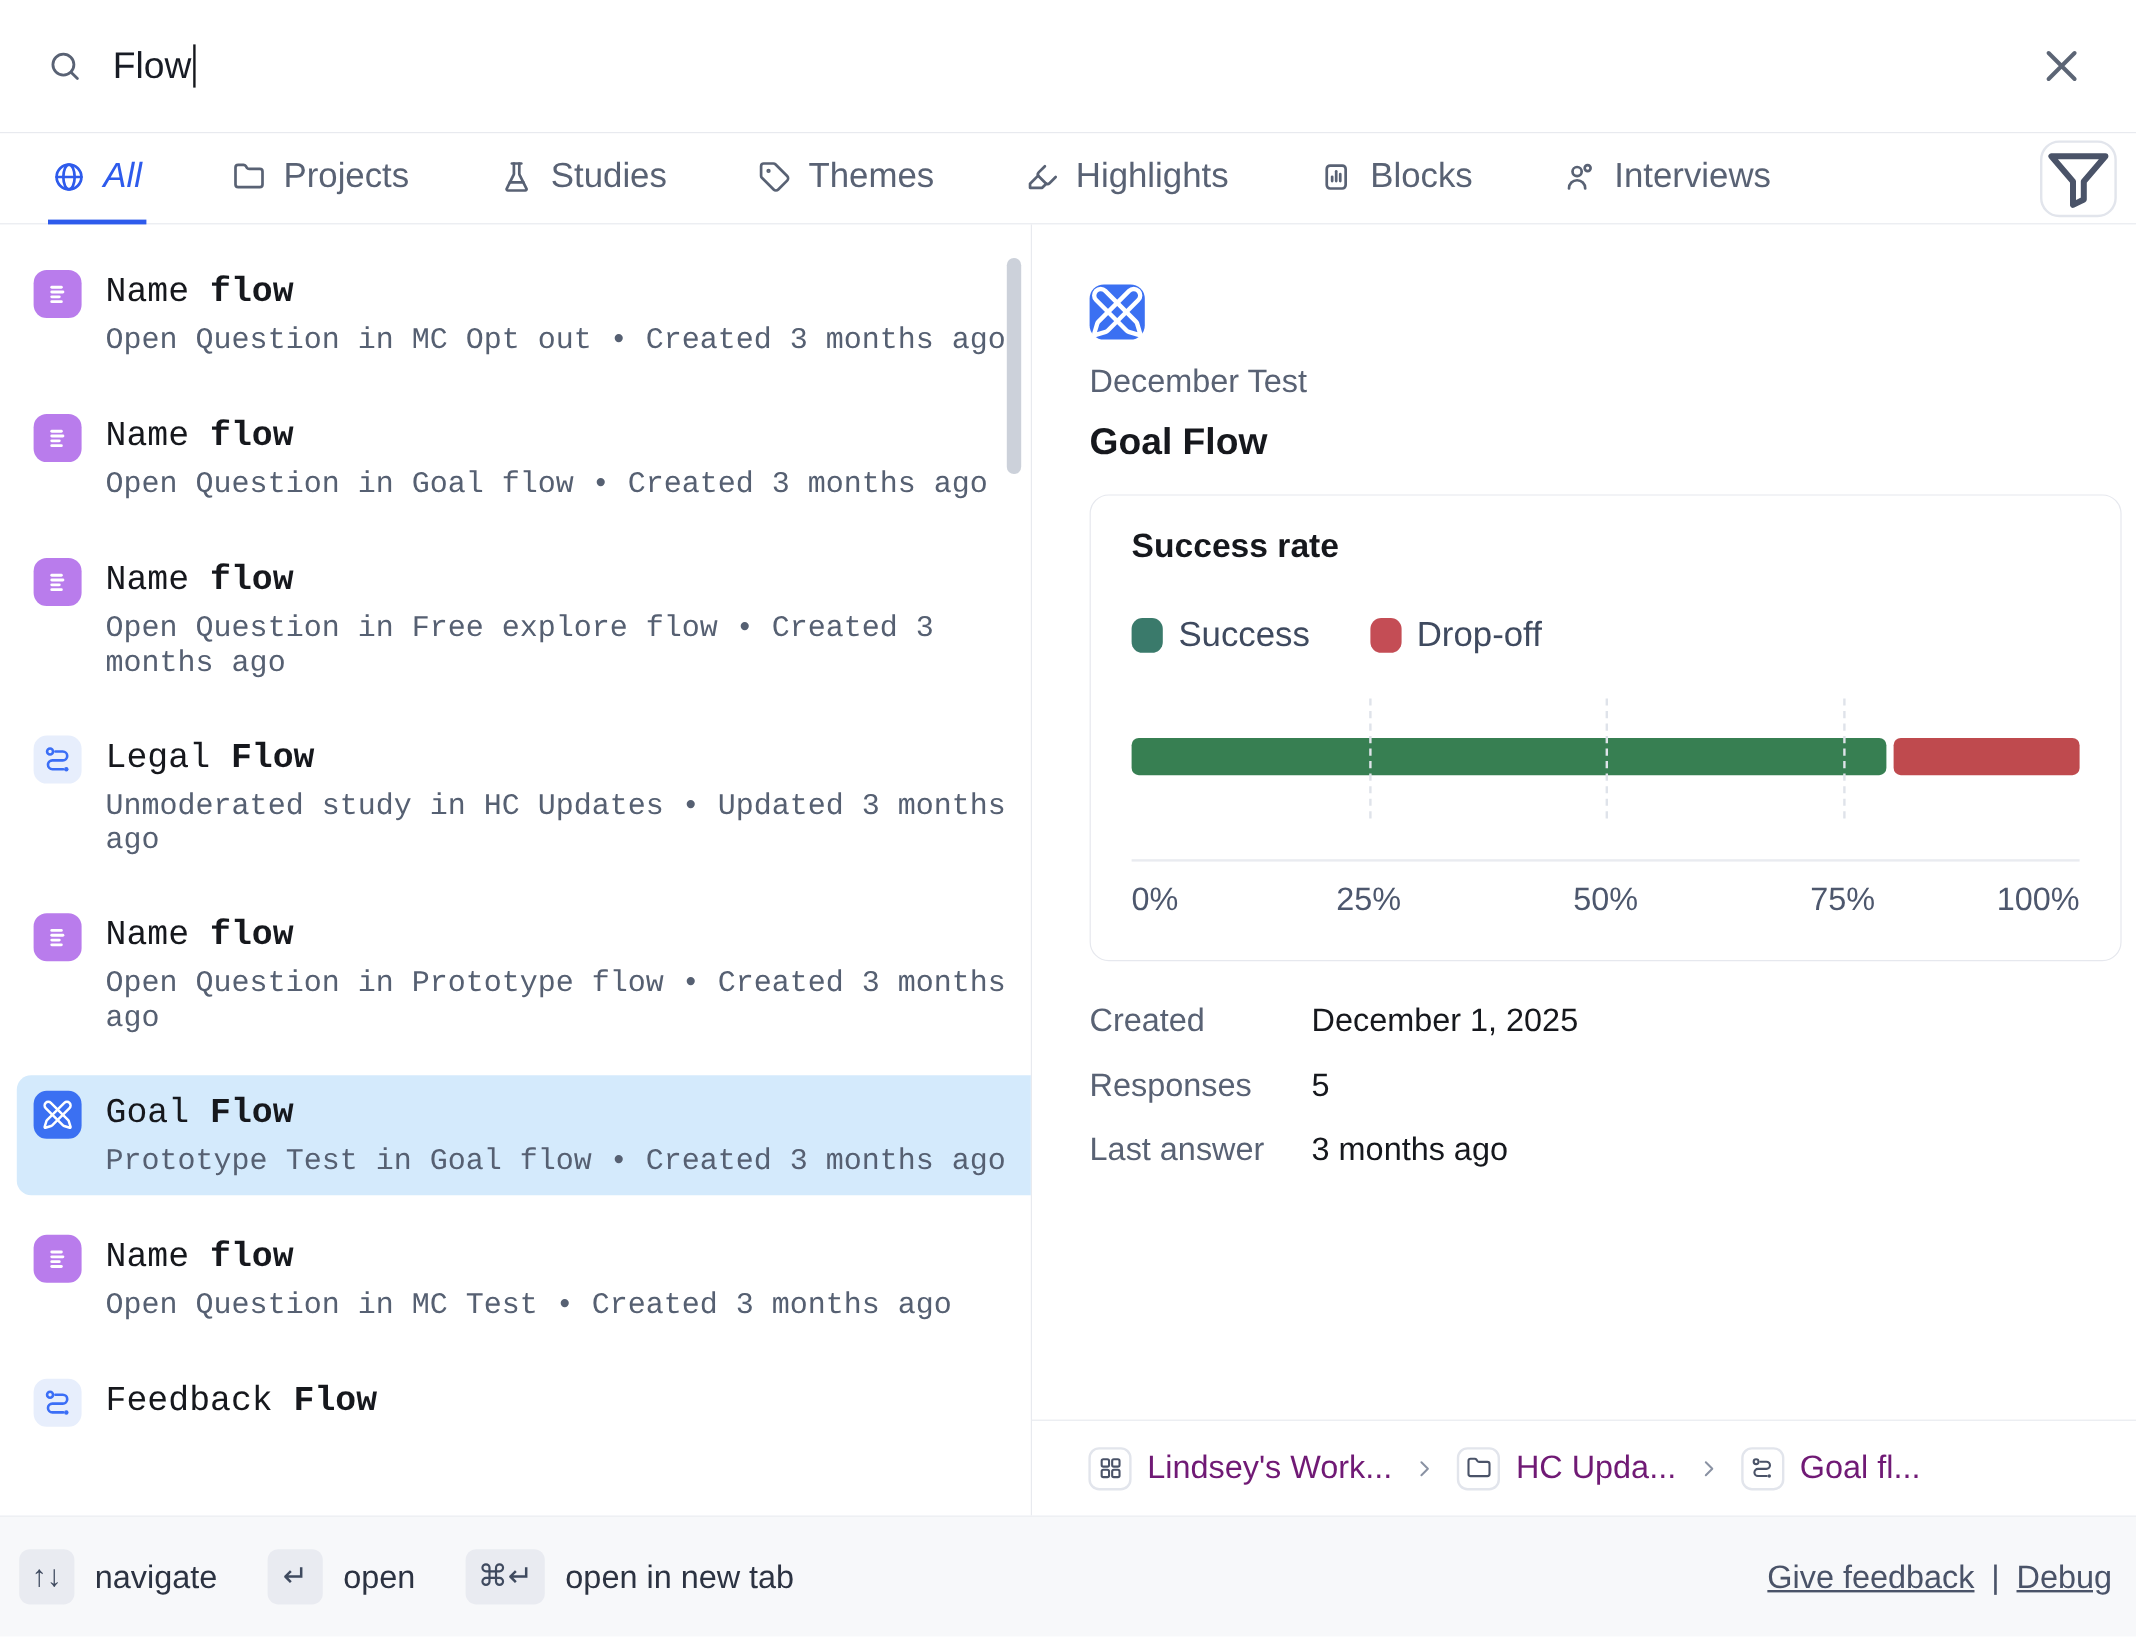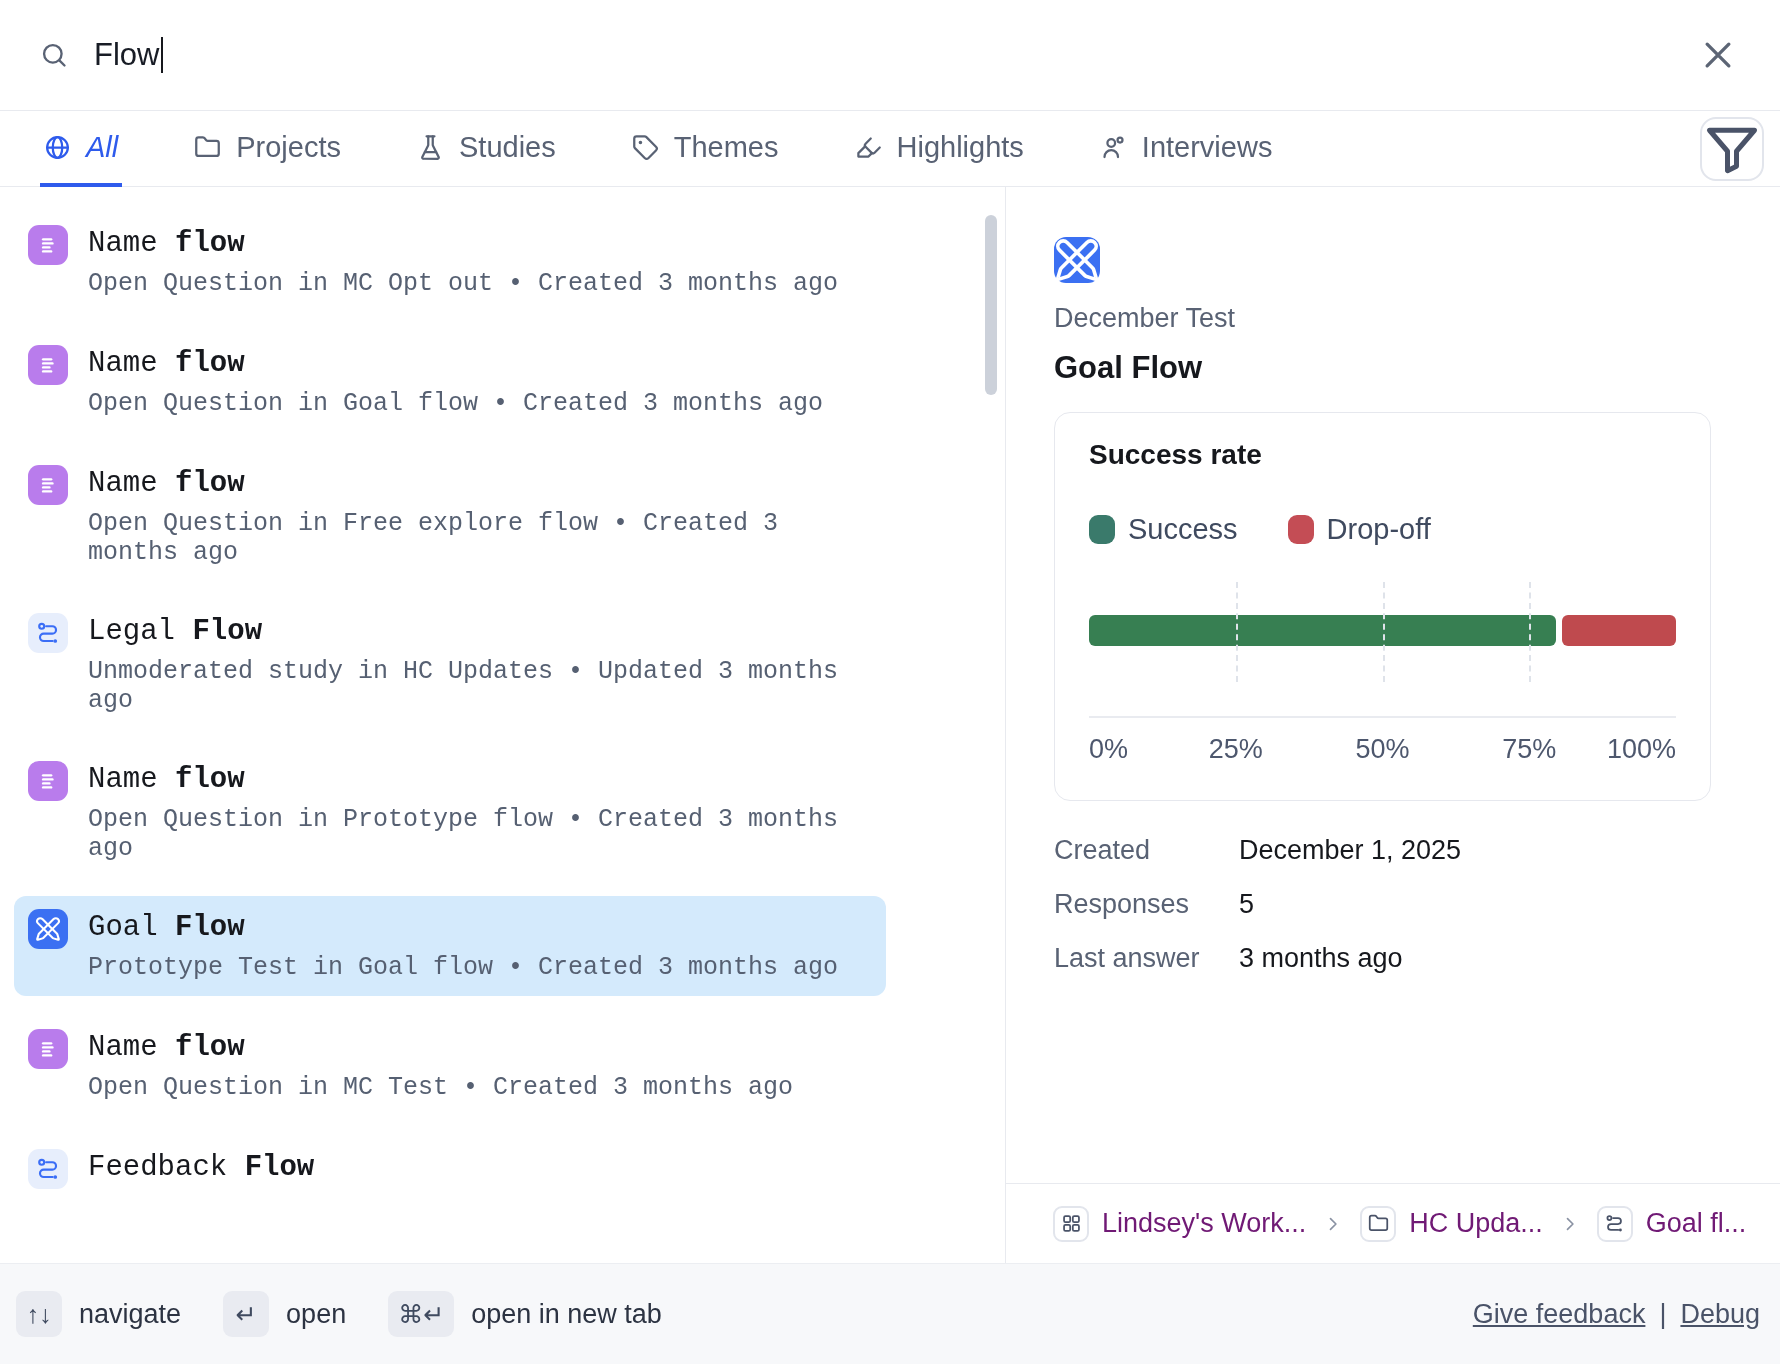--- a/index.html
+++ b/index.html
@@ -48,21 +48,21 @@
     background:#ccd1da; cursor:grab; }
 
   
   .preview-pane { position:relative; flex:1; padding:50px 12px 0 48px; }
   .preview-icon { width:46px; height:46px; border-radius:12px; background:#3b70f2; color:#fff;
     display:flex; align-items:center; justify-content:center; }
   .preview-icon svg { width:30px; height:30px; }
   .preview-type { margin-top:20px; font-size:27px; color:#596274; }
   .preview-title { margin-top:16px; font-size:31px; font-weight:700; color:#16181d; }
 
-  .rate-card { margin-top:26px; width:657px; border:1px solid #e6e8ee; border-radius:16px; padding:26px 34px 30px; }
+  .rate-card { margin-top:26px; width:860px; border:1px solid #e6e8ee; border-radius:16px; padding:26px 34px 30px; }
   .rate-title { font-size:28px; font-weight:700; color:#16181d; }
   .legend { display:flex; align-items:center; gap:50px; margin-top:42px; }
   .legend-item { display:flex; align-items:center; gap:13px; font-size:29px; color:#3f4a5f; }
   .legend-swatch { width:26px; height:29px; border-radius:9px; }
   .chart { position:relative; height:100px; margin-top:36px; }
   .gridline { position:absolute; top:0; bottom:0; width:0; border-left:2px dashed #dfe3ea; }
   .bar-track { position:absolute; left:0; right:0; top:33px; height:31px; display:flex; gap:6px; }
   .bar-seg { height:100%; border-radius:6px; }
   .axis-line { width:100%; height:0; border-top:2px solid #e9ebf0; margin-top:34px; }
   .ticks { position:relative; height:36px; margin-top:16px; }
@@ -162,20 +162,31 @@
           <span>Themes</span>
         </button>
         <button class="tab">
           <span style="width:27px;height:27px">
             <svg viewBox="0 0 24 24" fill="none" stroke="currentColor" stroke-width="2" stroke-linecap="round" stroke-linejoin="round" style="width:100%;height:100%;display:block">
               <path d="m9 11-6 6v3h9l3-3"></path>
               <path d="m22 12-4.6 4.6a2 2 0 0 1-2.8 0l-5.2-5.2a2 2 0 0 1 0-2.8L14 4"></path>
             </svg>
           </span>
           <span>Highlights</span>
+        </button>
+        <button class="tab">
+          <span style="width:27px;height:27px">
+            <svg viewBox="0 0 24 24" fill="none" stroke="currentColor" stroke-width="2" stroke-linecap="round" stroke-linejoin="round" style="width:100%;height:100%;display:block">
+              <rect x="5" y="3.5" width="14" height="17" rx="2.5"></rect>
+              <path d="M9 15v-3.2"></path>
+              <path d="M12 15V7.8"></path>
+              <path d="M15 15v-5.2"></path>
+            </svg>
+          </span>
+          <span>Blocks</span>
         </button>
         <button class="tab">
           <span style="width:27px;height:27px">
             <svg viewBox="0 0 24 24" fill="none" stroke="currentColor" stroke-width="2" stroke-linecap="round" stroke-linejoin="round" style="width:100%;height:100%;display:block">
               <circle cx="10" cy="8" r="3.4"></circle>
               <path d="M4 20.5c0-3.7 2.7-6.1 6-6.1s6 2.4 6 6.1"></path>
               <circle cx="17.8" cy="5.4" r="2.2"></circle>
             </svg>
           </span>
           <span>Interviews</span>

